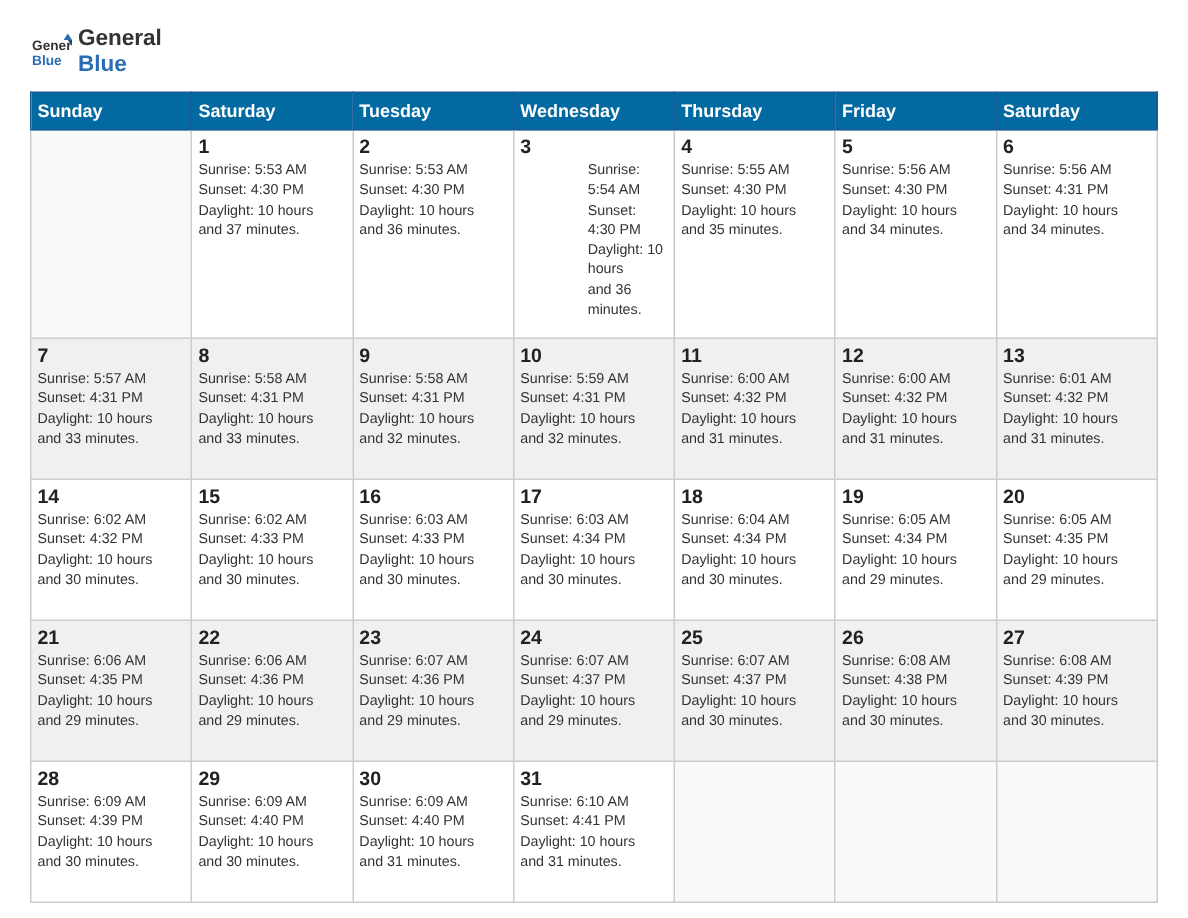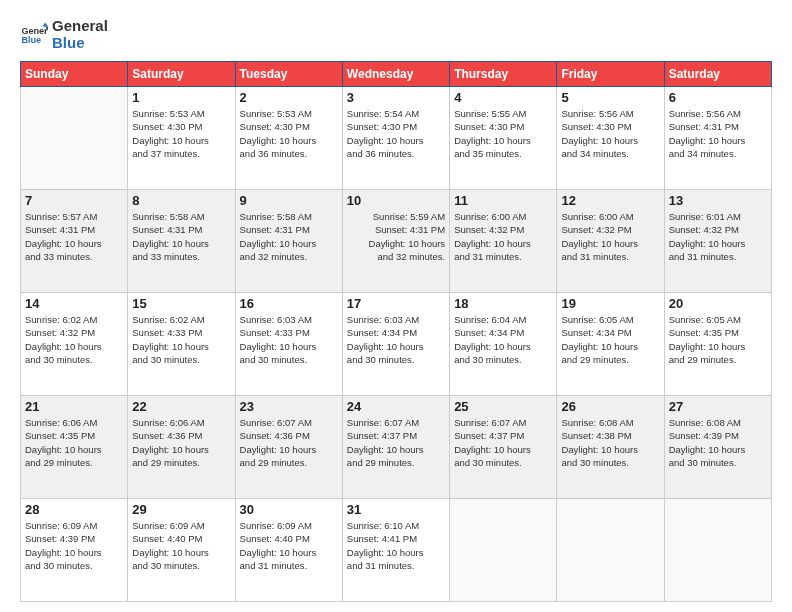--- a/index.html
+++ b/index.html
@@ -54,21 +54,21 @@
       margin-top: 2px;
     }
     .calendar {
       flex: 1;
       border: 1px solid #ccc;
       border-collapse: collapse;
       width: 100%;
       table-layout: fixed;
     }
     .calendar th {
-      background: #ef4444;
+      background: #0369a1;
       color: #fff;
       font-size: 12px;
       font-weight: bold;
       padding: 5px 4px;
       text-align: left;
       border: 1px solid #1a5a9a;
     }
     .calendar td {
       border: 1px solid #ccc;
       vertical-align: top;
@@ -143,21 +143,21 @@
           </td>
           <td>
             <div class="day-num">2</div>
             <div class="day-info" style="white-space: pre-line;">Sunrise: 5:53 AM
 Sunset: 4:30 PM
 Daylight: 10 hours
 and 36 minutes.</div>
           </td>
           <td>
             <div class="day-num">3</div>
-            <div class="day-info" style="white-space: pre-line;">Sunrise: 5:54 AM
+            <div class="day-info" style="white-space: pre-line; margin-left: 45px;">Sunrise: 5:54 AM
 Sunset: 4:30 PM
 Daylight: 10 hours
 and 36 minutes.</div>
           </td>
           <td>
             <div class="day-num">4</div>
             <div class="day-info" style="white-space: pre-line;">Sunrise: 5:55 AM
 Sunset: 4:30 PM
 Daylight: 10 hours
 and 35 minutes.</div>
@@ -194,21 +194,21 @@
           </td>
           <td>
             <div class="day-num">9</div>
             <div class="day-info" style="white-space: pre-line;">Sunrise: 5:58 AM
 Sunset: 4:31 PM
 Daylight: 10 hours
 and 32 minutes.</div>
           </td>
           <td>
             <div class="day-num">10</div>
-            <div class="day-info" style="white-space: pre-line; text-align: right;">Sunrise: 5:59 AM
+            <div class="day-info" style="white-space: pre-line;">Sunrise: 5:59 AM
 Sunset: 4:31 PM
 Daylight: 10 hours
 and 32 minutes.</div>
           </td>
           <td>
             <div class="day-num">11</div>
             <div class="day-info" style="white-space: pre-line;">Sunrise: 6:00 AM
 Sunset: 4:32 PM
 Daylight: 10 hours
 and 31 minutes.</div>

